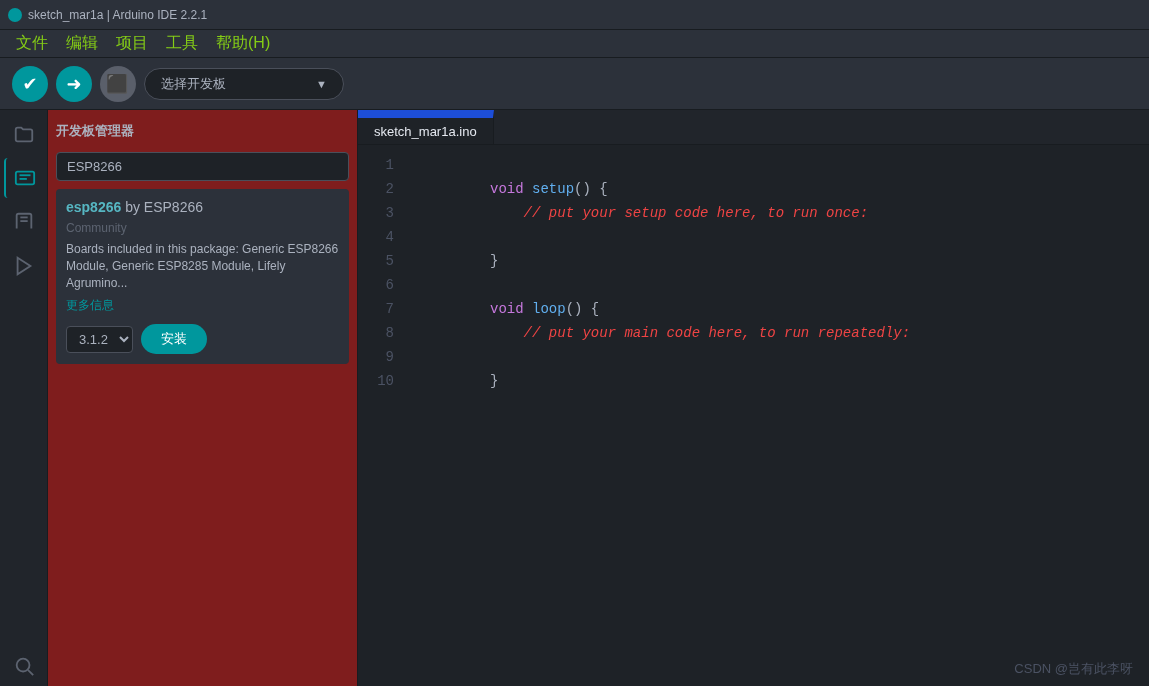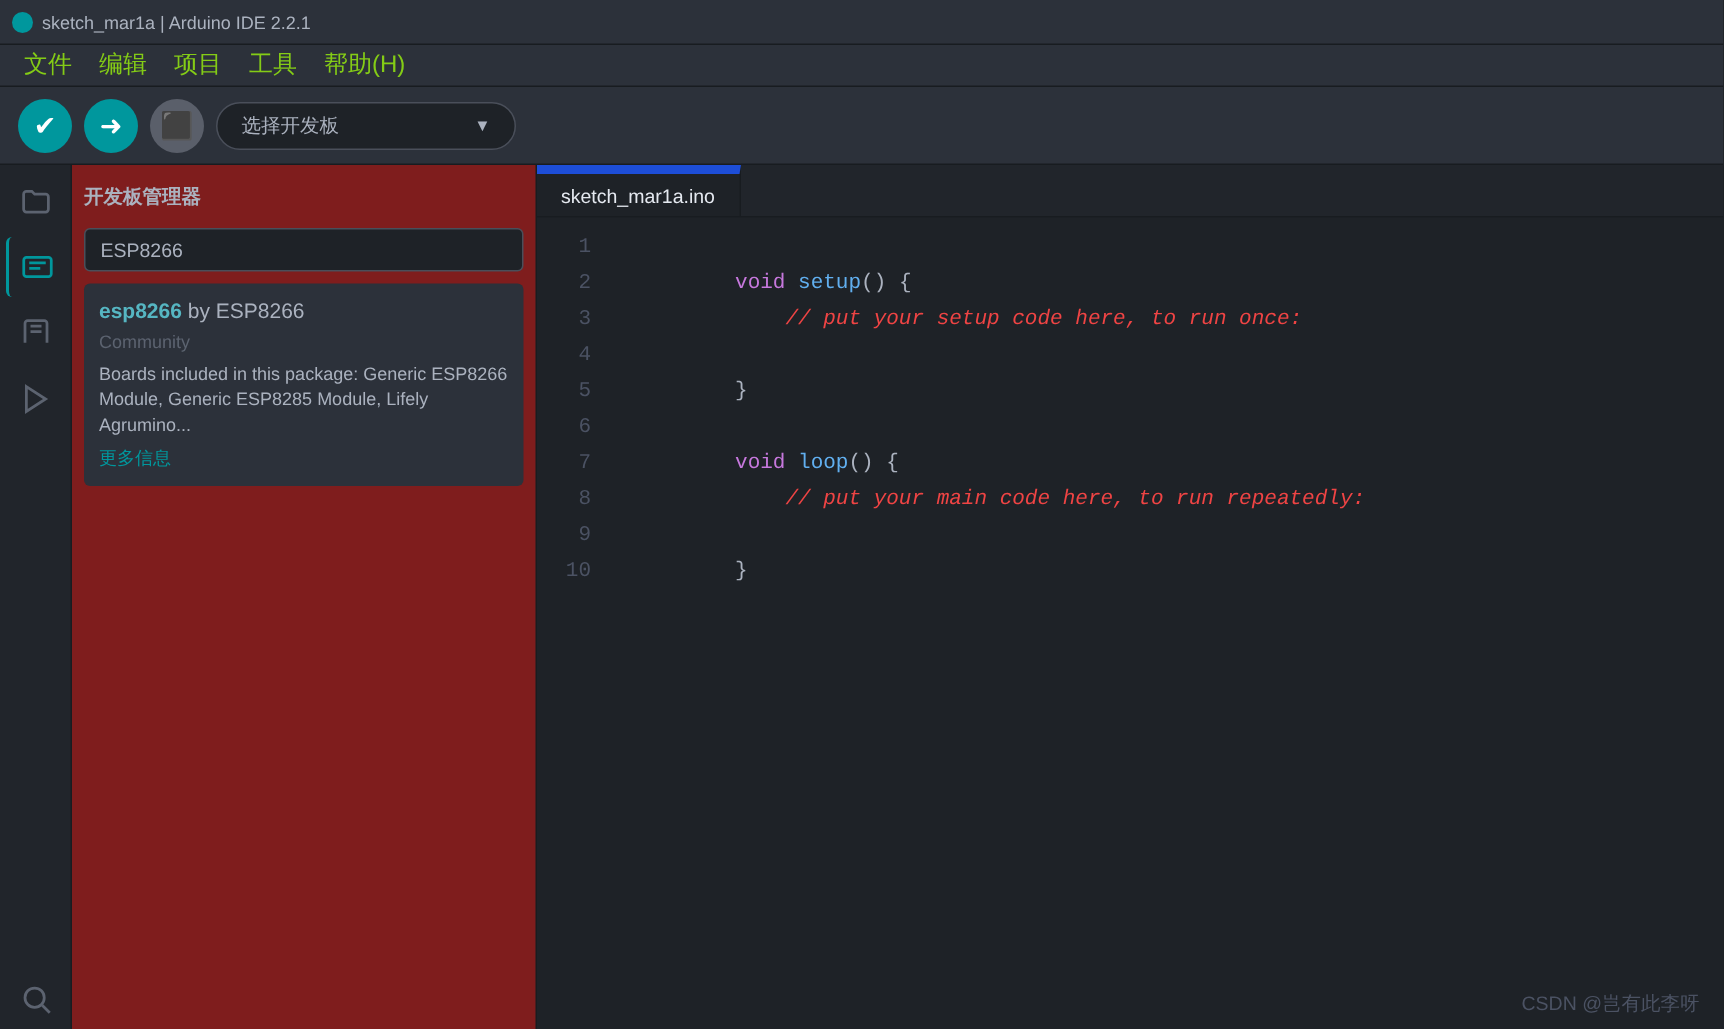--- a/index.html
+++ b/index.html
@@ -219,21 +219,21 @@
       background: #2c313a;
       border-right: 1px solid #181c20;
       cursor: pointer;
       height: 100%;
       display: flex;
       align-items: center;
     }
     .tab.active {
       background: #1e2227;
       color: #e5e9f0;
-      border-top: 6px solid #1d4ed8;
+      border-top: 8px solid #1d4ed8;
     }
 
     
     .code-content {
       flex: 1;
       display: flex;
       padding: 8px 0;
       overflow: auto;
       font-family: 'Consolas', 'Courier New', monospace;
       font-size: 14px;
@@ -354,20 +354,28 @@
     <div class="package-card">
       <div style="display:flex; align-items:baseline; gap:6px;">
         <span class="pkg-name">
           <span style="color:#56b6c2;font-weight:bold;">esp8266</span>
           <span style="color:#abb2bf;font-weight:normal;">by ESP8266</span>
         </span>
       </div>
       <div class="pkg-community">Community</div>
       <div class="pkg-desc">Boards included in this package: Generic ESP8266 Module, Generic ESP8285 Module, Lifely Agrumino...</div>
       <div class="pkg-more">更多信息</div>
+      <div class="pkg-actions">
+        <select class="version-select">
+          <option>3.1.2</option>
+          <option>3.1.1</option>
+          <option>3.1.0</option>
+        </select>
+        <button class="install-btn">安装</button>
+      </div>
     </div>
   </div>
 
   <div class="editor-area">
     <div class="tab-bar">
       <div class="tab active">sketch_mar1a.ino</div>
     </div>
     <div class="code-content">
       <div class="line-numbers">
         <div class="line-number">1</div>

